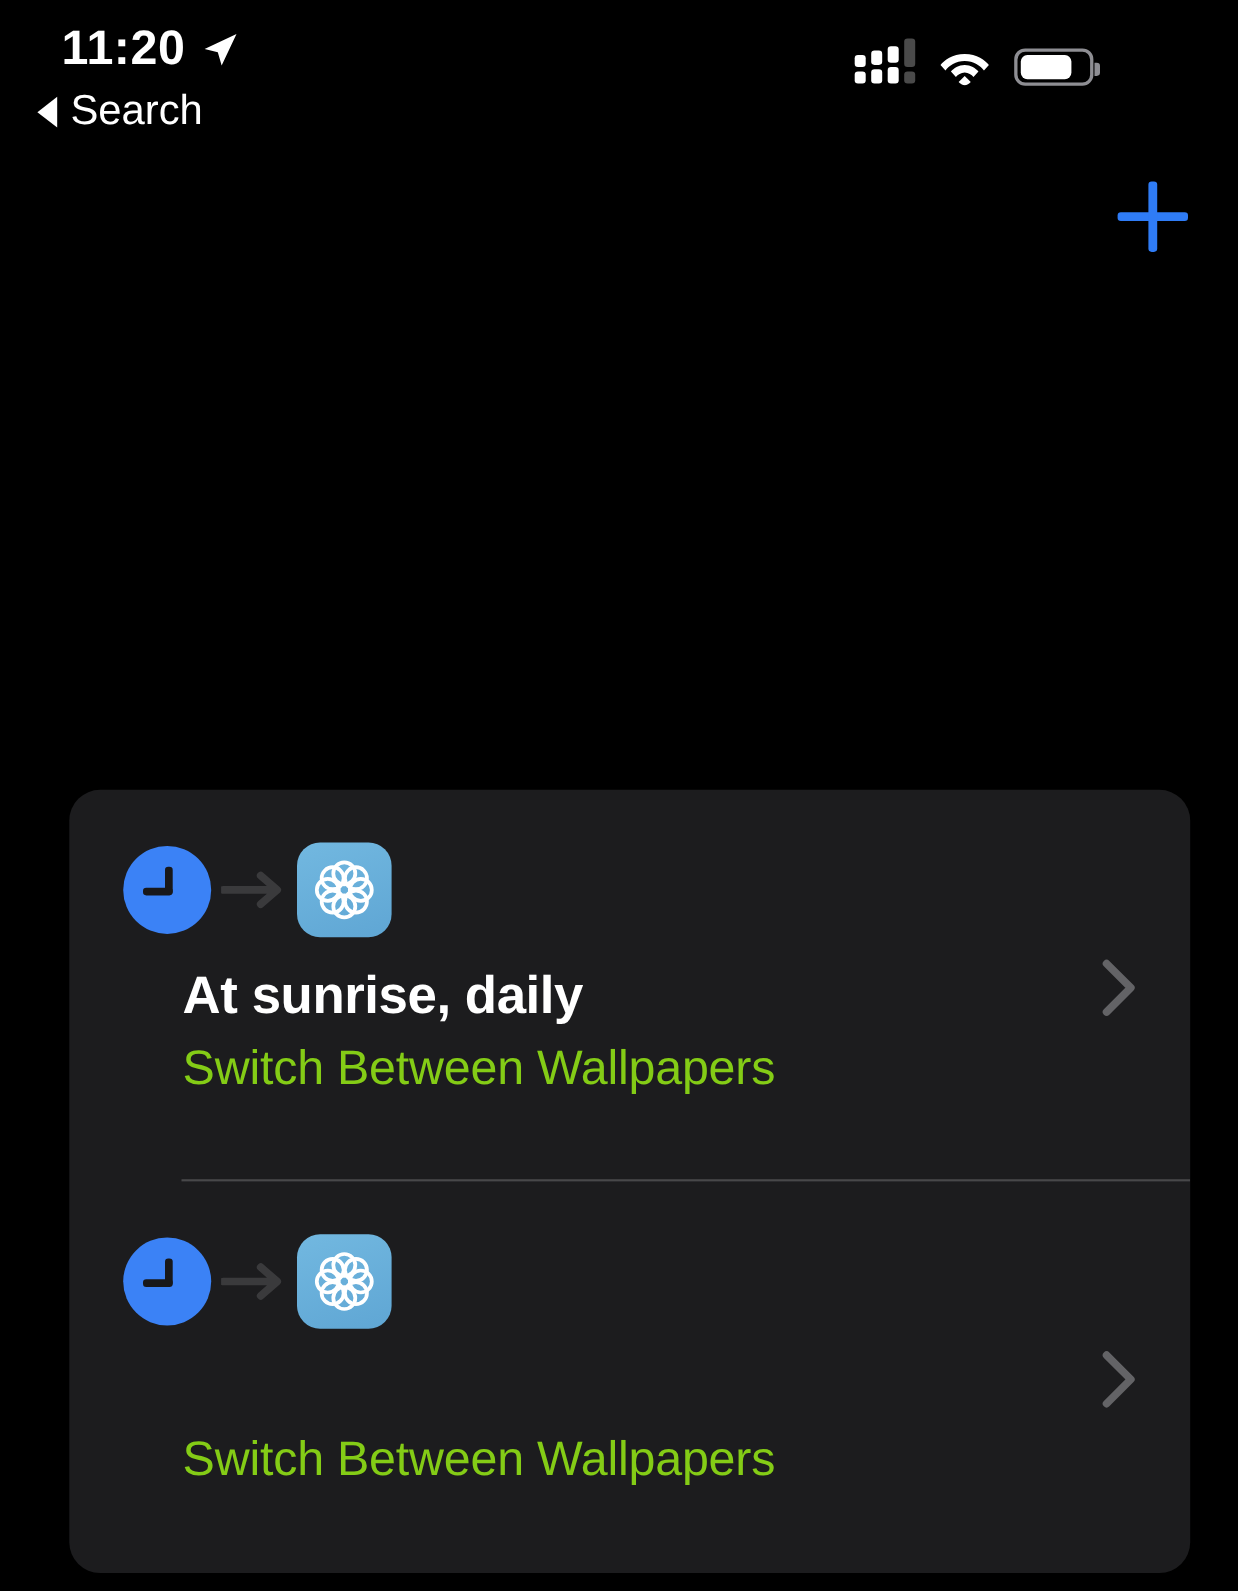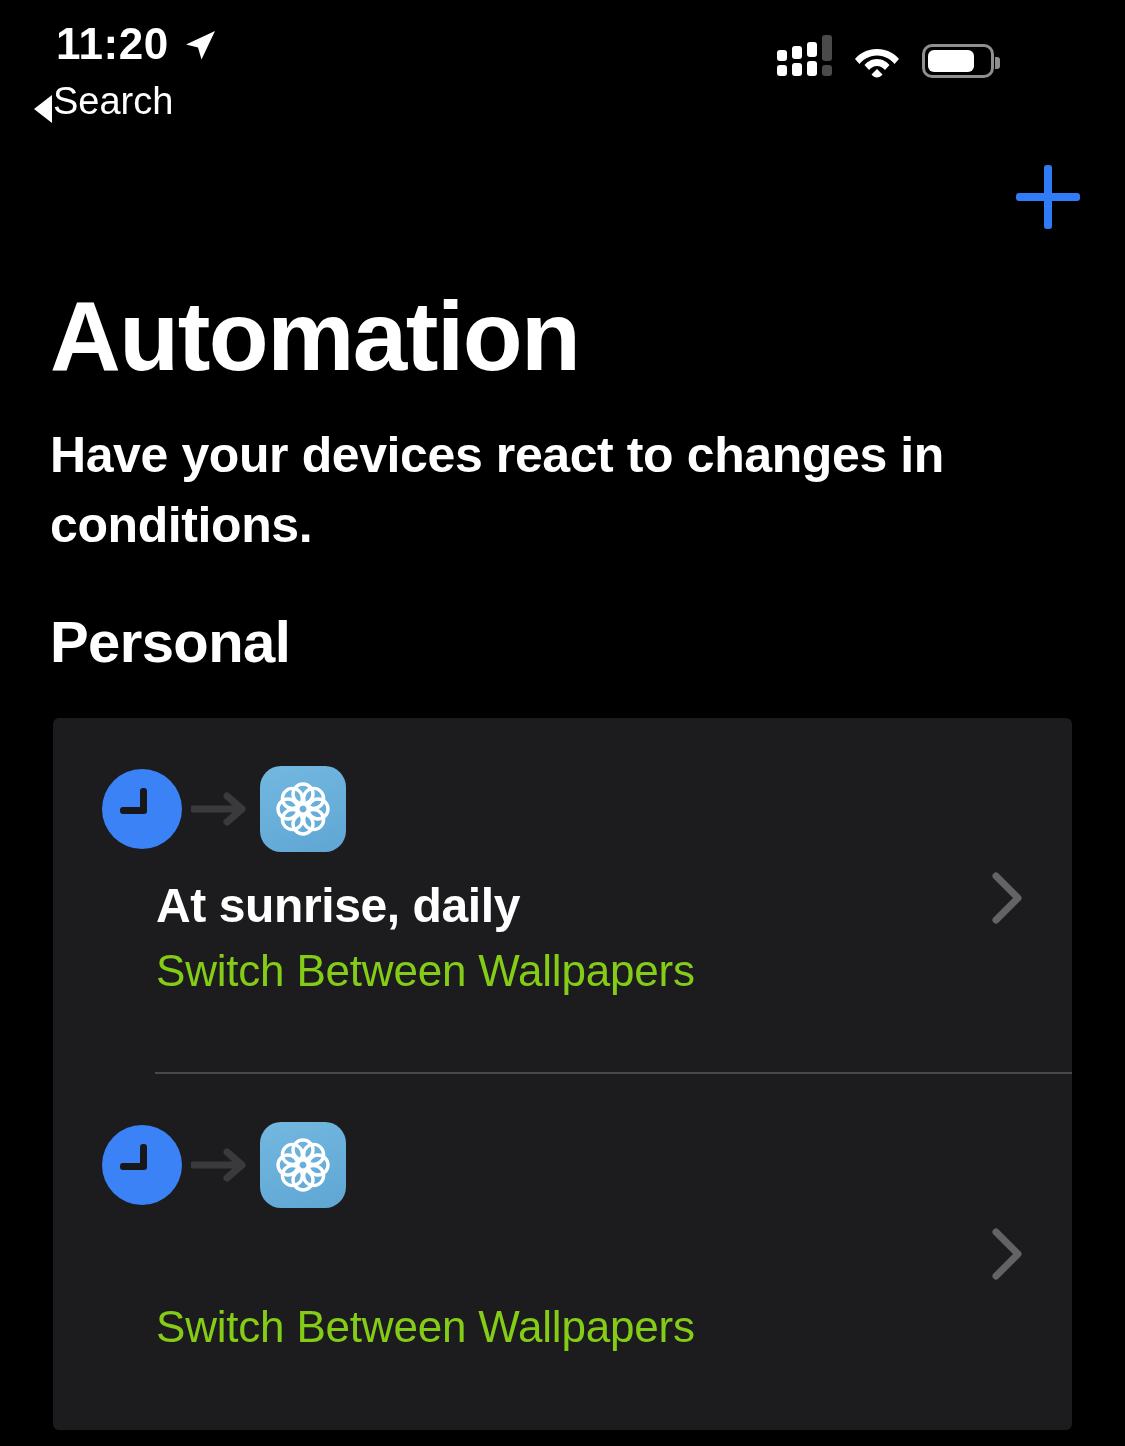--- a/index.html
+++ b/index.html
@@ -48,21 +48,21 @@
   }
   .battery .cap {
     position:absolute; right:-9px; top:10px;
     width:5px; height:12px; background:#8e8e93;
     border-radius:0 3px 3px 0;
   }
 
   
   .backlink {
     position:absolute; left:34px; top:80px;
-    display:flex; align-items:flex-end; gap:1px;
+    display:flex; align-items:center; gap:12px;
     color:#ffffff; font-size:38px; font-weight:400;
   }
   .back-tri {
     width:0; height:0;
     border-top:14px solid transparent;
     border-bottom:14px solid transparent;
     border-right:18px solid #ffffff;
   }
 
   
@@ -86,23 +86,23 @@
     line-height:70px; letter-spacing:-0.4px;
   }
   .section-title {
     position:absolute; left:50px; top:608px;
     color:#ffffff; font-size:58px; font-weight:700;
     letter-spacing:-0.6px;
   }
 
   
   .card {
-    position:absolute; left:53px; top:718px;
+    position:absolute; left:63px; top:718px;
     width:1019px; height:712px;
-    background:#1C1C1E; border-radius:6px; overflow:hidden;
+    background:#1C1C1E; border-radius:28px; overflow:hidden;
   }
   .auto-row { position:relative; height:356px; }
   .row-icons {
     position:absolute; left:49px; top:48px;
     display:flex; align-items:center; gap:0;
   }
   .clock-icon {
     position:relative; width:80px; height:80px;
     border-radius:50%; background:#3B82F6;
   }
@@ -188,23 +188,20 @@
   <div class="backlink">
     <span class="back-tri"></span>
     <span>Search</span>
   </div>
 
   <div class="add-btn">
     <span class="h"></span>
     <span class="v"></span>
   </div>
 
-  <div class="page-title">Automation</div>
-  <div class="page-subtitle">Have your devices react to changes in conditions.</div>
-  <div class="section-title">Personal</div>
 
   <div class="card">
 
     <div class="auto-row">
       <div class="row-icons">
         <div class="clock-icon">
           <span class="hand-v"></span>
             <span class="hand-h"></span>
         </div>
         <div class="arrow-sep">

